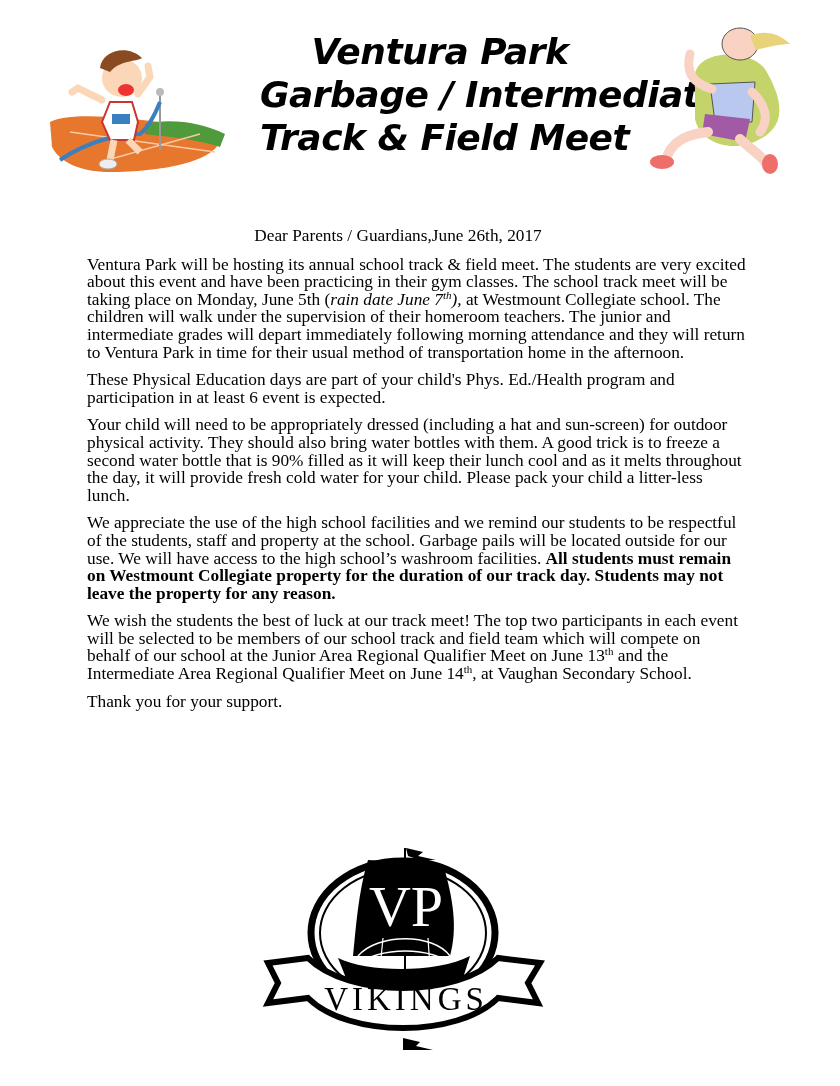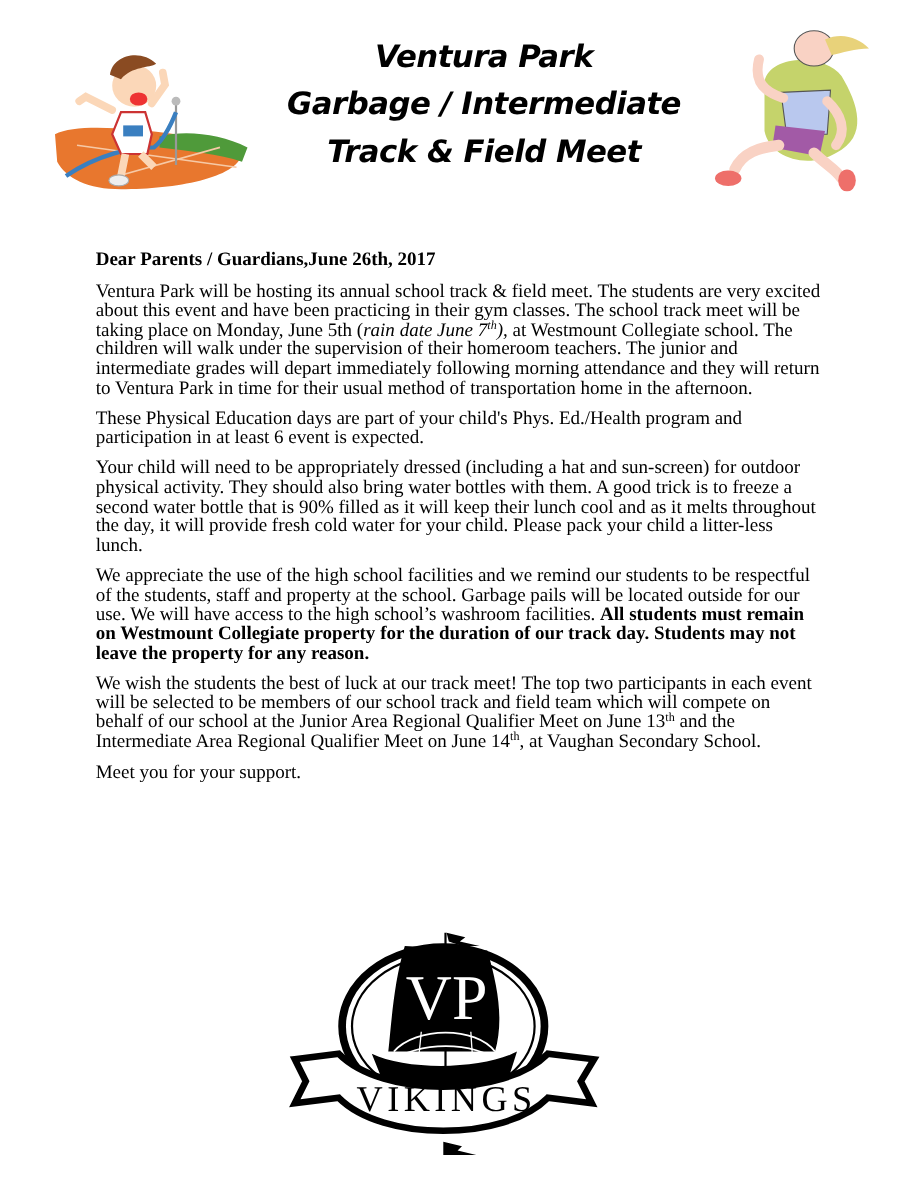--- a/index.html
+++ b/index.html
@@ -1,27 +1,27 @@
 <!DOCTYPE html>
 <html><head>
 <meta charset="utf-8">
 <style>
   html, body { margin: 0; padding: 0; background: #ffffff; }
   body { width: 840px; height: 1086px; position: relative; overflow: hidden; }
   .page { position: absolute; inset: 0; background: #fff; }
   .title { position: absolute; left: 260px; top: 30px; width: 360px; text-align: center;
     font-family: "DejaVu Sans", sans-serif; font-weight: bold; font-style: italic;
-    font-size: 28px; line-height: 43px; color: #000; letter-spacing: -0.5px; }
+    font-size: 36px; line-height: 43px; color: #000; letter-spacing: -0.5px; }
   .title div { white-space: nowrap; }
   .clip-left { position: absolute; left: 40px; top: 22px; width: 190px; height: 160px; }
   .clip-right { position: absolute; left: 640px; top: 14px; width: 170px; height: 160px; }
   .letter { position: absolute; left: 87px; top: 227px; width: 660px;
     font-family: "Liberation Serif", serif; font-size: 17.3px; line-height: 17.6px; color: #000; }
   .letter p { margin: 0 0 10px 0; }
-  .head-row { display: flex; justify-content: flex-start; width: 622px; margin-bottom: 11px; font-weight: bold; }
+  .head-row { display: flex; justify-content: center; width: 622px; margin-bottom: 11px; }
   .it { font-style: italic; }
   sup { font-size: 11px; line-height: 0; vertical-align: 6px; }
   .logo { position: absolute; left: 258px; top: 838px; width: 290px; height: 215px; }
 </style>
 </head>
 <body>
 
 <div class="page">
 
   <svg class="clip-left" viewBox="0 0 190 160">
@@ -72,21 +72,21 @@
     <p><span>Ventura Park will be hosting its annual school track &amp; field meet. The students are very excited about this event and have been practicing in their gym classes. The school track meet will be taking place on Monday, June 5th (</span><span class="it"><span>rain date June 7</span><sup>th</sup><span>),</span></span><span> at Westmount Collegiate school. The children will walk under the supervision of their homeroom teachers. The junior and intermediate grades will depart immediately following morning attendance and they will return to Ventura Park in time for their usual method of transportation home in the afternoon.</span></p>
 
     <p>These Physical Education days are part of your child's Phys. Ed./Health program and participation in at least 6 event is expected.</p>
 
     <p>Your child will need to be appropriately dressed (including a hat and sun-screen) for outdoor physical activity. They should also bring water bottles with them. A good trick is to freeze a second water bottle that is 90% filled as it will keep their lunch cool and as it melts throughout the day, it will provide fresh cold water for your child. Please pack your child a litter-less lunch.</p>
 
     <p><span>We appreciate the use of the high school facilities and we remind our students to be respectful of the students, staff and property at the school. Garbage pails will be located outside for our use. We will have access to the high school’s washroom facilities. </span><b>All students must remain on Westmount Collegiate property for the duration of our track day. Students may not leave the property for any reason.</b></p>
 
     <p><span>We wish the students the best of luck at our track meet! The top two participants in each event will be selected to be members of our school track and field team which will compete on behalf of our school at the Junior Area Regional Qualifier Meet on June 13</span><sup>th</sup><span> and the Intermediate Area Regional Qualifier Meet on June 14</span><sup>th</sup><span>,  at Vaughan Secondary School.</span></p>
 
-    <p>Meet you for your support.</p>
+    <p>Thank you for your support.</p>
   </div>
 
   <svg class="logo" viewBox="0 0 290 215">
     <ellipse cx="145" cy="95" rx="92" ry="72" fill="#fff" stroke="#000" stroke-width="7"></ellipse>
     <ellipse cx="145" cy="95" rx="83" ry="64" fill="none" stroke="#000" stroke-width="2"></ellipse>
     <line x1="147" y1="10" x2="147" y2="150" stroke="#000" stroke-width="2"></line>
     <path d="M148 10 L 165 14 L 160 18 L 178 22 L 162 22 L 150 18 Z" fill="#000"></path>
     <path d="M110 22 L 185 26 C 195 60, 200 90, 192 118 L 95 118 C 98 90, 100 55, 110 22 Z" fill="#000"></path>
     <text x="148" y="88" text-anchor="middle" font-family="Liberation Serif, serif" font-size="58" fill="#fff">VP</text>
     <path d="M100 118 C 120 95, 175 95, 192 118" stroke="#fff" stroke-width="1.5" fill="none"></path>

